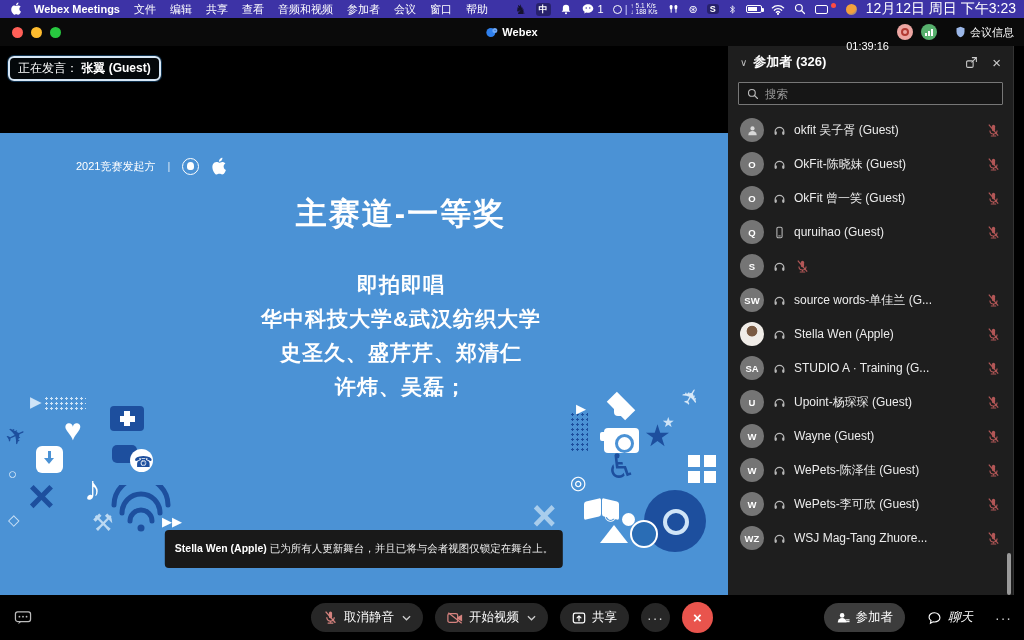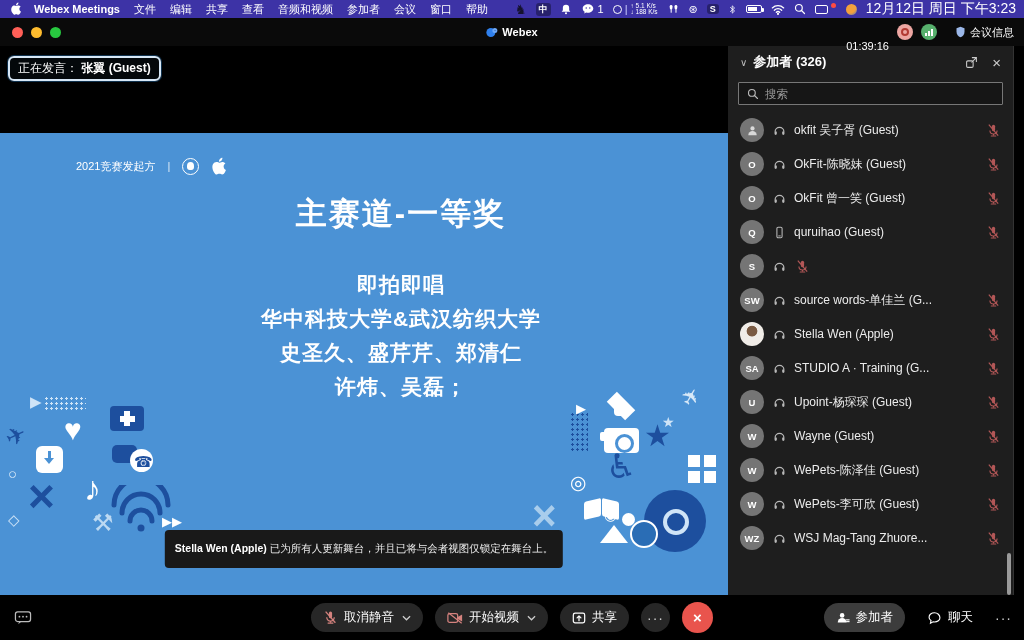--- a/index.html
+++ b/index.html
@@ -125,21 +125,21 @@
   .ctr-group { position:absolute; left:50%; transform:translateX(-50%); display:flex; align-items:center; gap:12px; }
   .pill { display:flex; align-items:center; gap:6px; height:29px; padding:0 12px; background:#272727;
     border-radius:15px; color:#fff; font-size:12.5px; white-space:nowrap; }
   .pill .chev { margin-left:2px; display:flex; }
   .circle-btn { width:29px; height:29px; border-radius:50%; background:#272727; color:#ddd;
     display:flex; align-items:center; justify-content:center; font-size:13px; letter-spacing:1px; }
   .leave-btn { width:31px; height:31px; border-radius:50%; background:#e9544d; color:#fff;
     display:flex; align-items:center; justify-content:center; font-size:15px; font-weight:bold; }
   .right-group { position:absolute; right:12px; display:flex; align-items:center; gap:10px; }
   .pill.active { background:#3c3c3c; }
-  .pill.ghost { background:transparent; }
+  .pill.ghost { background:transparent;font-style:italic; }
   .more-dots { color:#ccc; font-size:14px; letter-spacing:1px; }
 </style>
 </head>
 <body>
 
 <div class="screen">
 
   <div class="menubar">
     <span class="apple">
       <svg width="12" height="13" viewBox="0 0 16 18">

